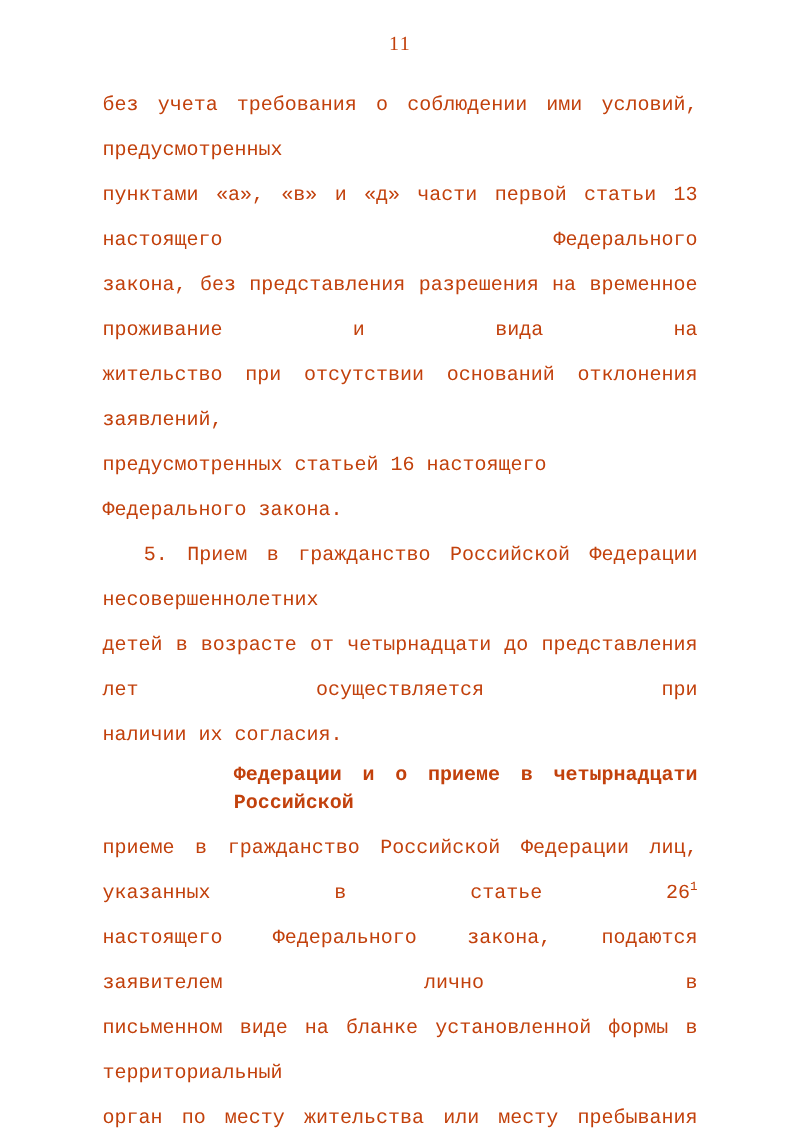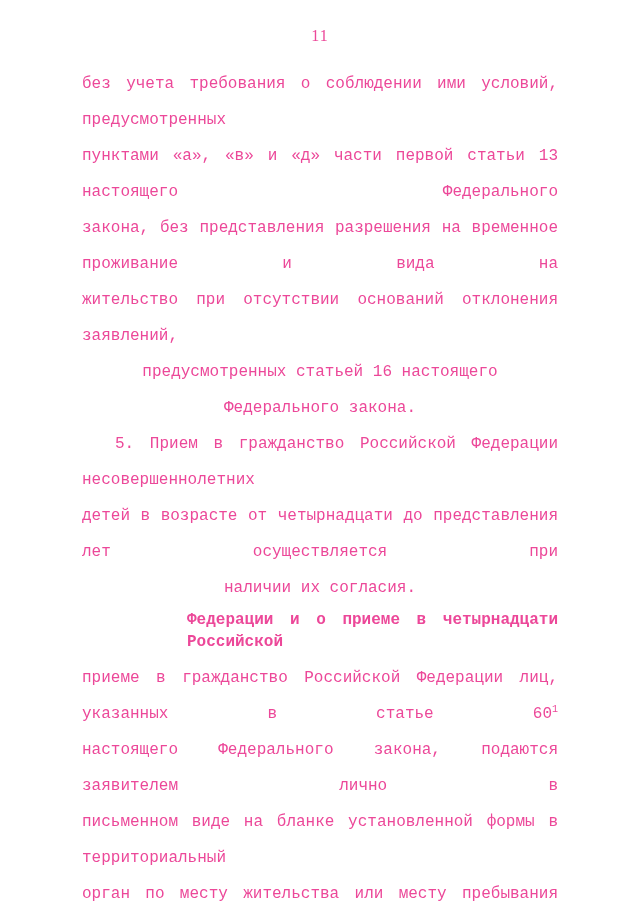--- a/index.html
+++ b/index.html
@@ -6,21 +6,21 @@
     margin: 0;
     padding: 0;
     background: #ffffff;
   }
   .page {
     position: relative;
     width: 640px;
     height: 905px;
     background: #ffffff;
     font-family: "Liberation Serif", "DejaVu Serif", serif;
-    color: #ec4899;
+    color: #c2410c;
     overflow: hidden;
   }
   .page-number {
     position: absolute;
     top: 27px;
     left: 0;
     right: 0;
     text-align: center;
     font-size: 16px;
     letter-spacing: 1px;
@@ -30,21 +30,21 @@
     top: 66px;
     left: 82px;
     width: 476px;
   }
   .block { margin: 0; font-family: Liberation Mono, monospace; }
   .heading-block { margin: 3px 0 7px 0; }
   .line {
     font-size: 16px;
     line-height: 36px;
     min-height: 36px;
-    text-align: center;
+    text-align: left;
   }
   .heading-block .line {
     line-height: 22px;
     min-height: 22px;
   }
   .jf {
     text-align: justify;
     text-align-last: justify;
   }
   .indent { text-indent: 33px; }
@@ -72,20 +72,20 @@
       </div>
       <div class="block">
         <div class="line jf indent"><span>5. Прием в гражданство Российской Федерации несовершеннолетних</span></div>
         <div class="line jf"><span>детей в возрасте от четырнадцати до представления лет осуществляется при</span></div>
         <div class="line"><span>наличии их согласия.</span></div>
       </div>
       <div class="block heading-block">
         <div class="line jf hang-rest"><span class="bold">Федерации и о приеме в четырнадцати Российской</span></div>
       </div>
       <div class="block">
-        <div class="line jf"><span>приеме в гражданство Российской Федерации лиц, указанных в статье 60</span><sup>1</sup></div>
+        <div class="line jf"><span>приеме в гражданство Российской Федерации лиц, указанных в статье 26</span><sup>1</sup></div>
         <div class="line jf"><span>настоящего Федерального закона, подаются заявителем лично в</span></div>
         <div class="line jf"><span>письменном виде на бланке установленной формы в территориальный</span></div>
         <div class="line jf"><span>орган по месту жительства или месту пребывания заявителя (при наличии</span></div>
         <div class="line jf"></div>
       </div>
     </div>
 </div>
 
 </body></html>

